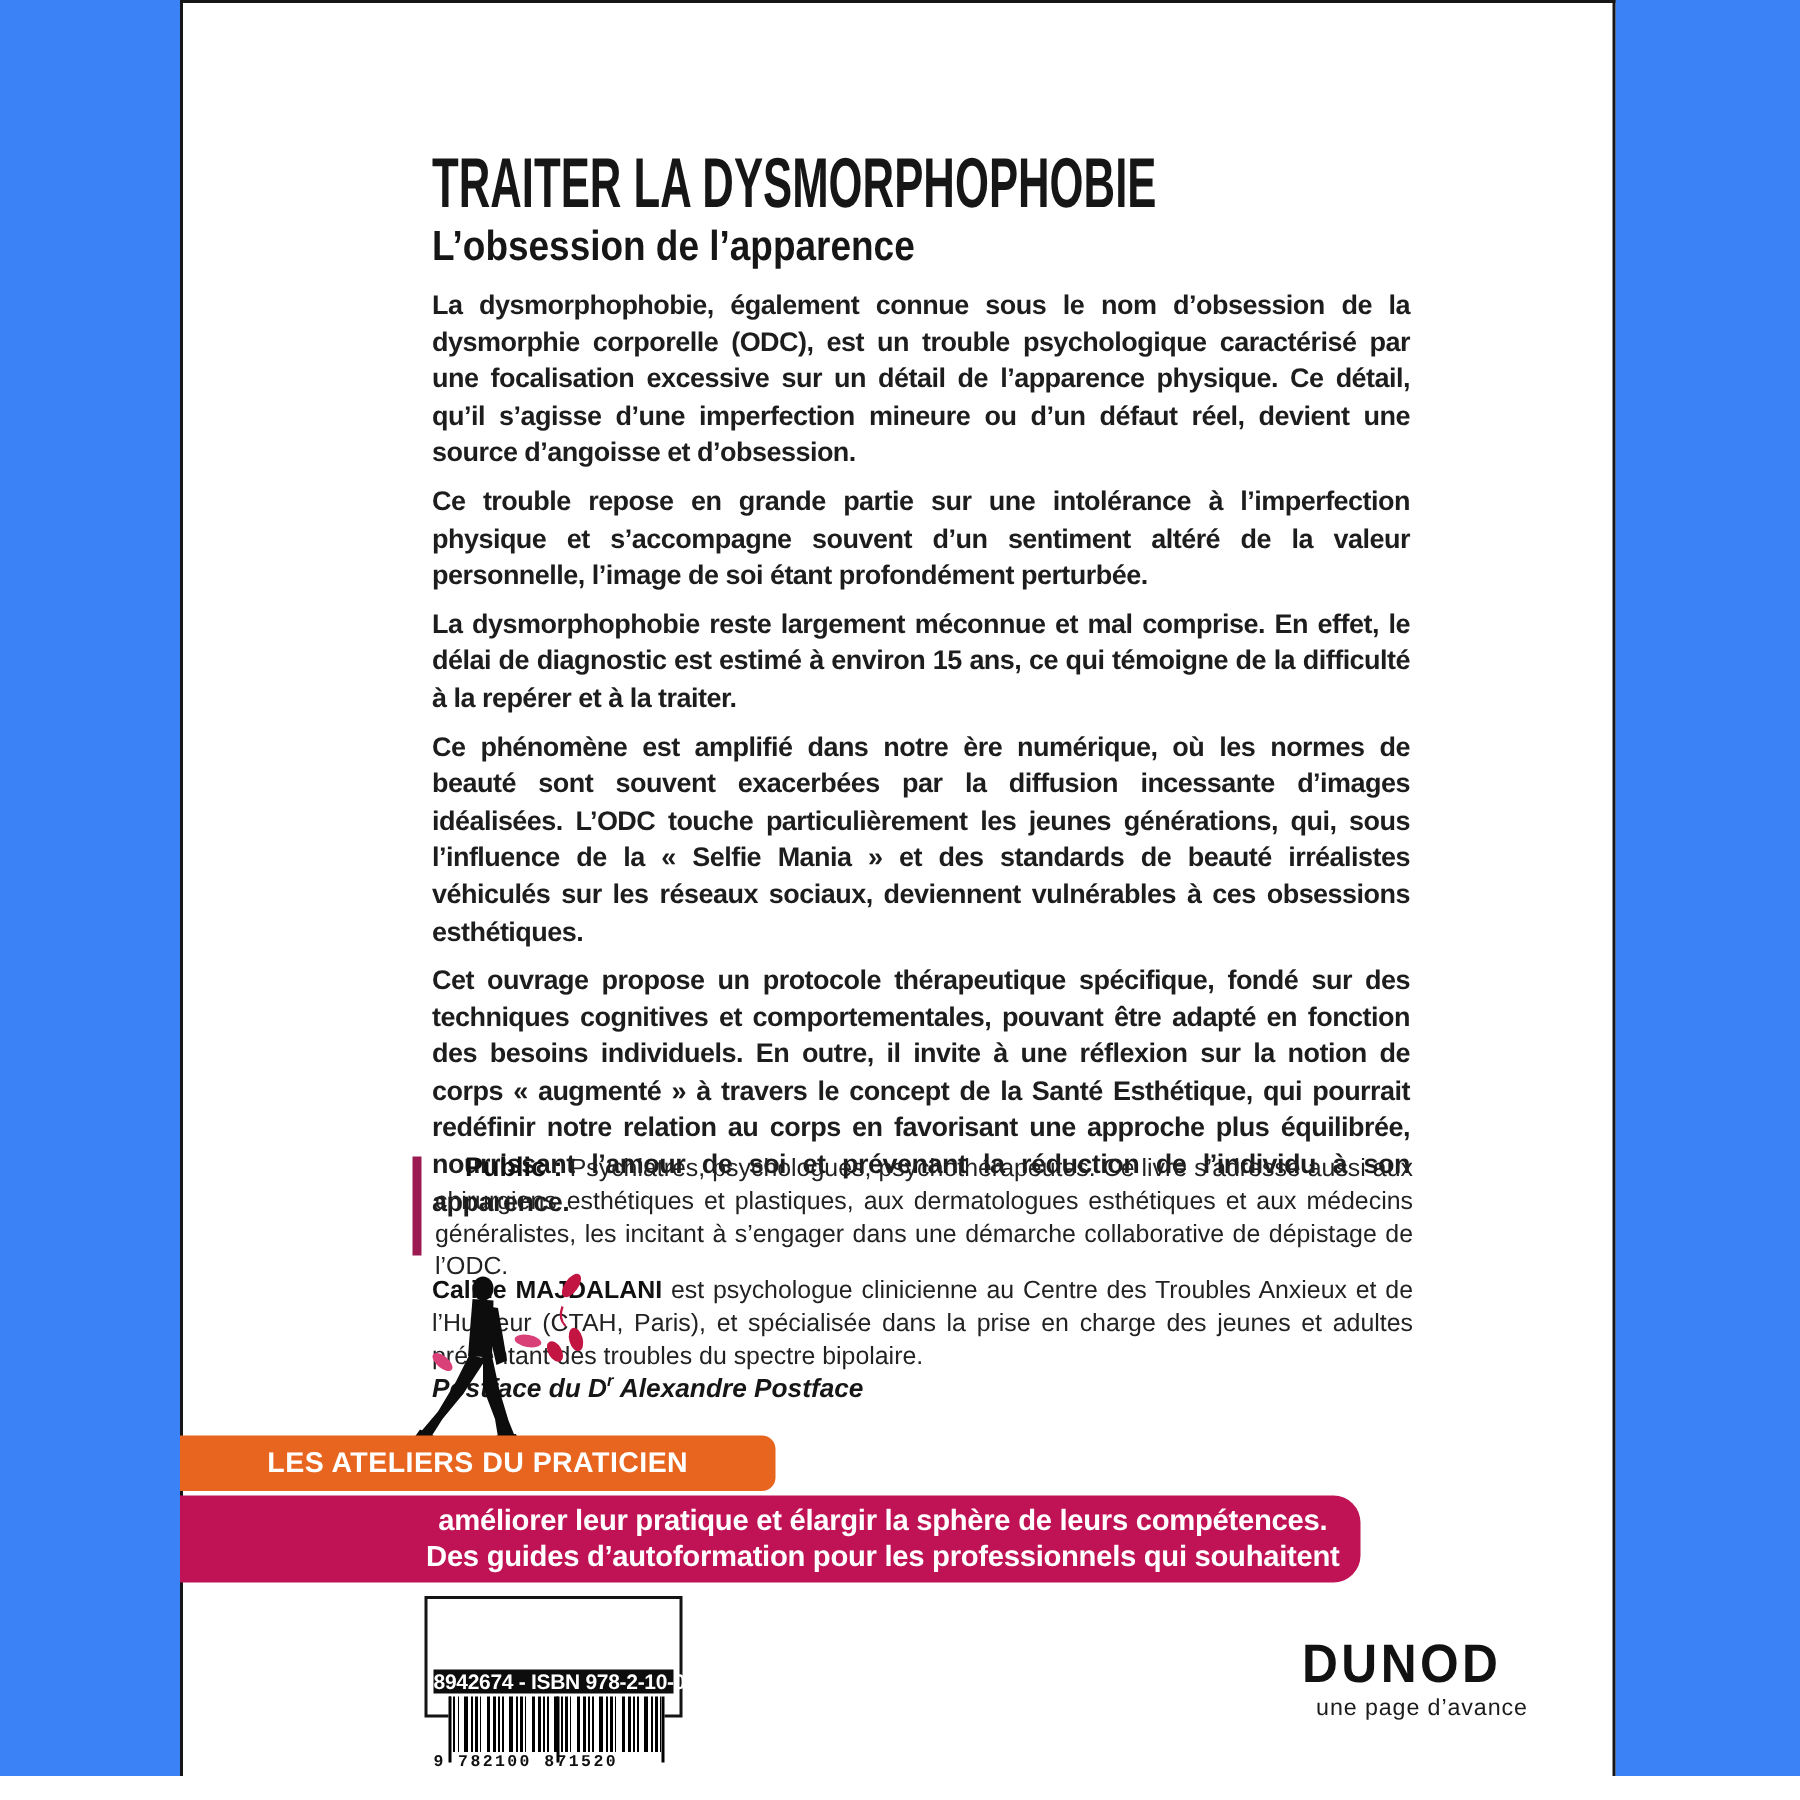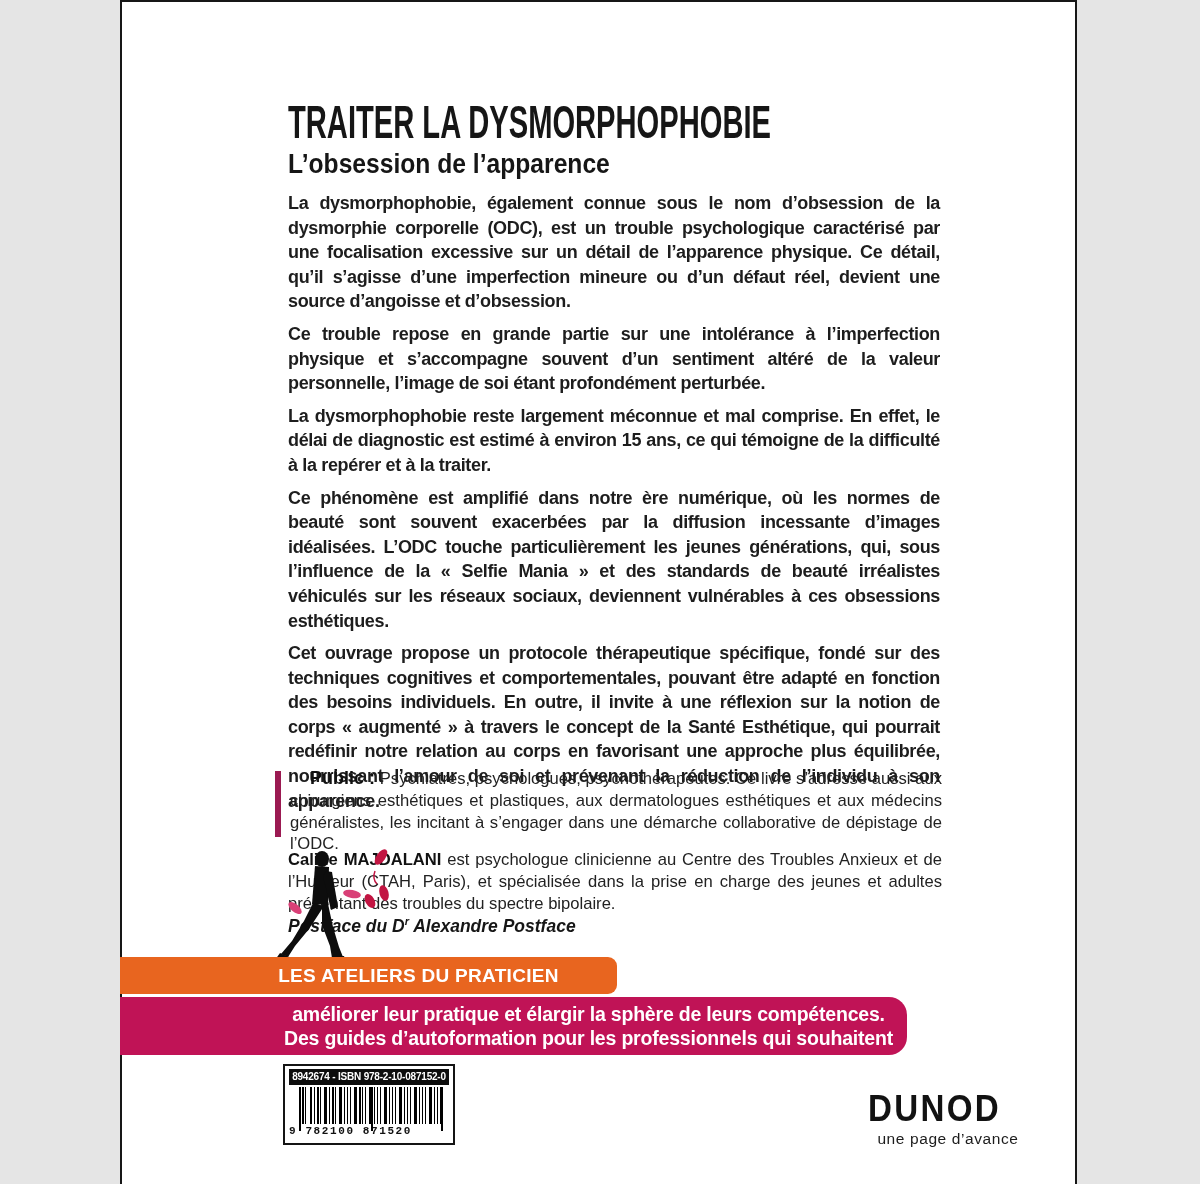--- a/index.html
+++ b/index.html
@@ -1,16 +1,16 @@
 <!DOCTYPE html>
 <html><head>
 <meta charset="utf-8">
 <style>
   html,body{margin:0;padding:0;background:#ffffff;}
-  .canvas{position:relative;width:1200px;height:1184px;background:#e5e5e5;overflow:hidden;
+  .canvas{position:relative;width:1200px;height:1184px;background:#3b82f6;overflow:hidden;
           font-family:"Liberation Sans",sans-serif;color:#1b1b1b;}
   .page{position:absolute;left:120px;top:0;width:957px;height:1200px;box-sizing:border-box;
         background:#ffffff;border:2px solid #161616;border-bottom:9px solid #0c0c0c;}
 
   
   .title{position:absolute;left:166px;top:92px;margin:0;font-size:47px;font-weight:700;
          letter-spacing:0px;white-space:nowrap;transform:scaleX(0.62);transform-origin:left top;
          color:#161616;}
   .subtitle{position:absolute;left:166px;top:146px;margin:0;font-size:28px;font-weight:700;
             white-space:nowrap;transform:scaleX(0.88);transform-origin:left top;color:#161616;}
@@ -34,33 +34,33 @@
   .postface{position:absolute;left:166px;top:913px;margin:0;font-size:17.5px;font-weight:700;
             font-style:italic;color:#161616;}
   .postface sup{font-size:11px;}
 
   
   .man-art{position:absolute;left:40px;top:843px;width:230px;height:118px;}
 
   
   .orange-banner{position:absolute;left:-2px;top:955px;width:397px;height:37px;background:#E8651F;
                  border-radius:0 9px 9px 0;display:flex;align-items:center;justify-content:center;
-                 padding-left:100px;box-sizing:content-box;}
+                 box-sizing:content-box;}
   .orange-banner span{color:#fff;font-size:19px;font-weight:700;letter-spacing:0.3px;white-space:nowrap;}
   .magenta-banner{position:absolute;left:-2px;top:995px;width:787px;height:58px;background:#C01356;
                   border-radius:0 18px 18px 0;display:flex;flex-direction:column;align-items:center;
                   justify-content:center;padding-left:150px;box-sizing:border-box;}
   .magenta-banner span{color:#fff;font-size:19.5px;font-weight:700;letter-spacing:-0.2px;
                        line-height:24px;white-space:nowrap;}
 
   
   .barcode{position:absolute;left:161px;top:1062px;width:172px;height:81px;box-sizing:border-box;
            border:2px solid #141414;background:#fff;padding:3px 4px;}
-  .barcode .ref{background:#0d0d0d;color:#fff;font-size:10px;font-weight:700;text-align:center;
-                line-height:16px;height:16px;white-space:nowrap;letter-spacing:-0.2px;}
+  .barcode .ref{background:#0d0d0d;color:#fff;font-size:14px;font-weight:700;text-align:center;
+                line-height:16px;height:16px;white-space:nowrap;letter-spacing:-0.2px;margin-top:44px;}
   .bars{position:relative;height:37px;margin:2px 6px 0 10px;
         background:repeating-linear-gradient(90deg,#000 0 1.5px,#fff 1.5px 3px,#000 3px 4.5px,
                    #fff 4.5px 6px,#000 6px 6.8px,#fff 6.8px 10.5px,#000 10.5px 13px,#fff 13px 15px);}
   .guard{position:absolute;top:0;width:1.6px;height:44px;background:#000;}
   .guard.g-left{left:0;} .guard.g-mid{left:72px;} .guard.g-right{right:0;}
   .ean{margin-top:1px;font-family:Liberation Mono, monospace;font-size:11px;font-weight:700;
        letter-spacing:1.6px;color:#111;text-align:left;white-space:nowrap;}
 
   
   .publisher{position:absolute;left:746px;top:1086px;width:160px;text-align:left;}

